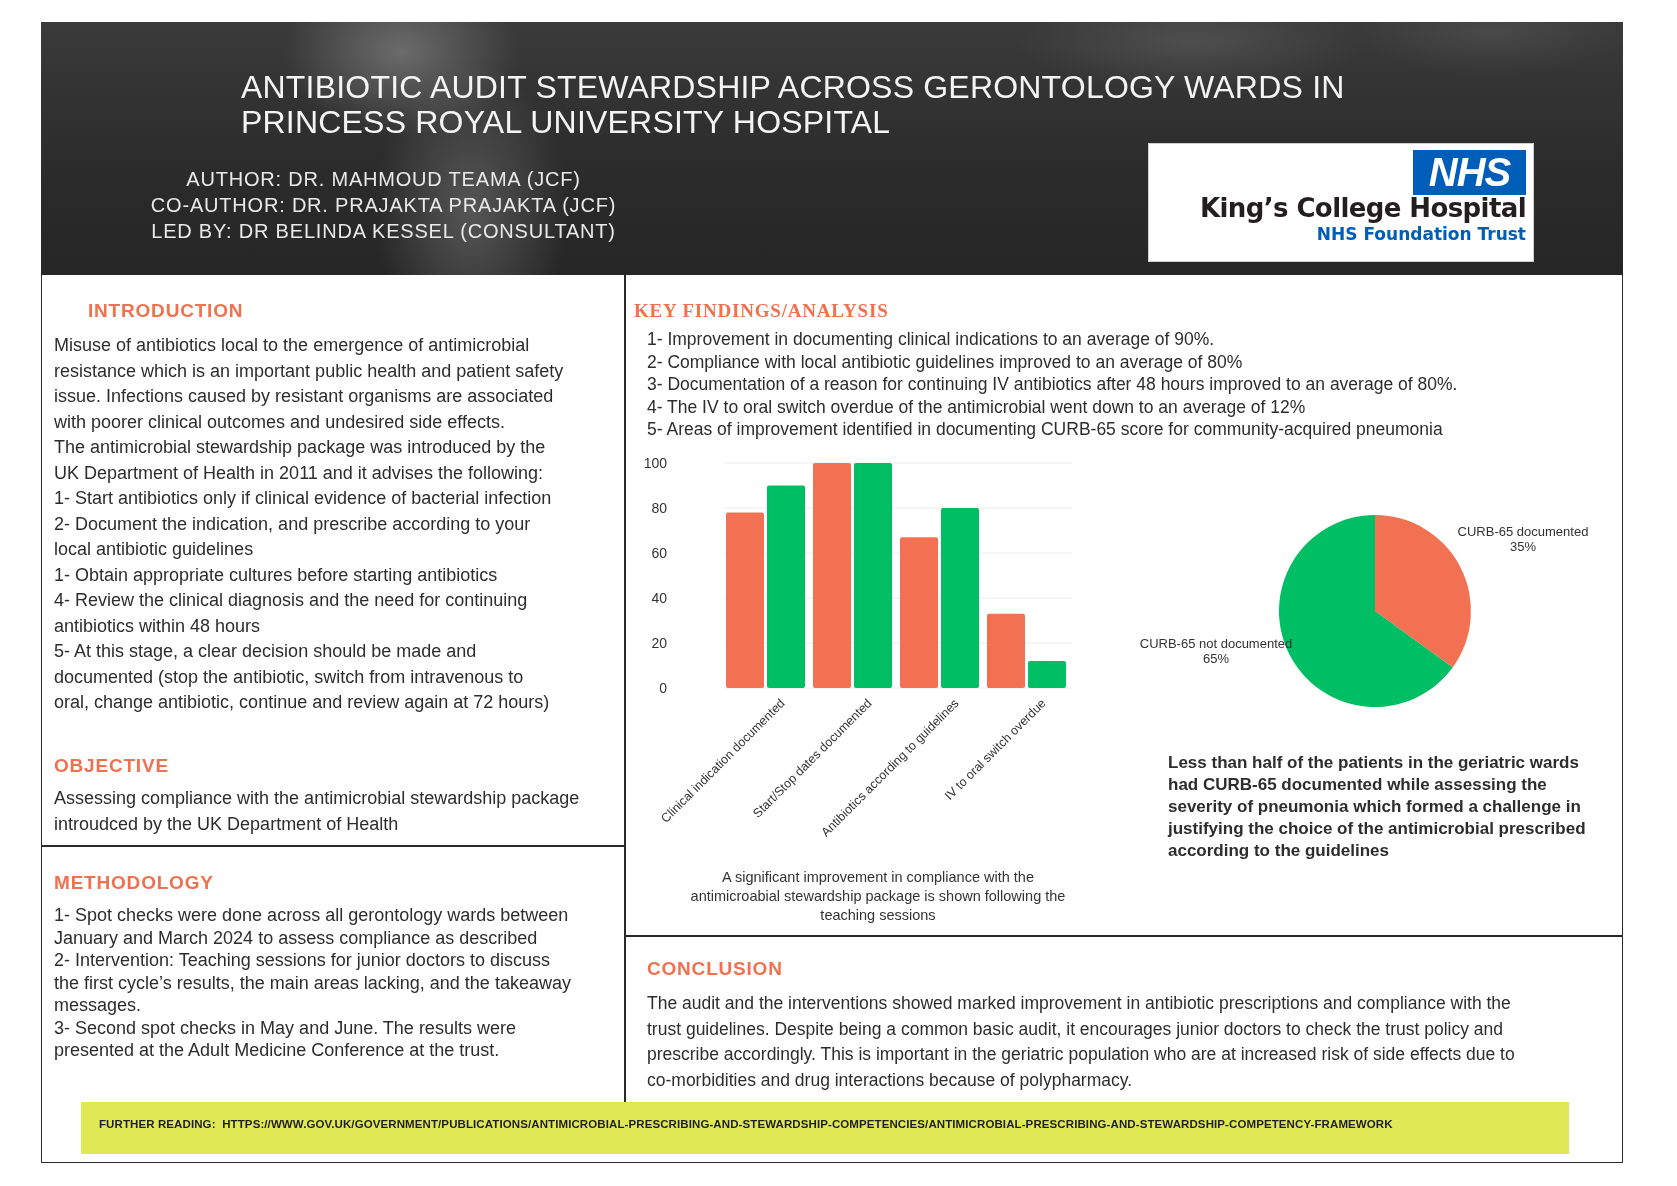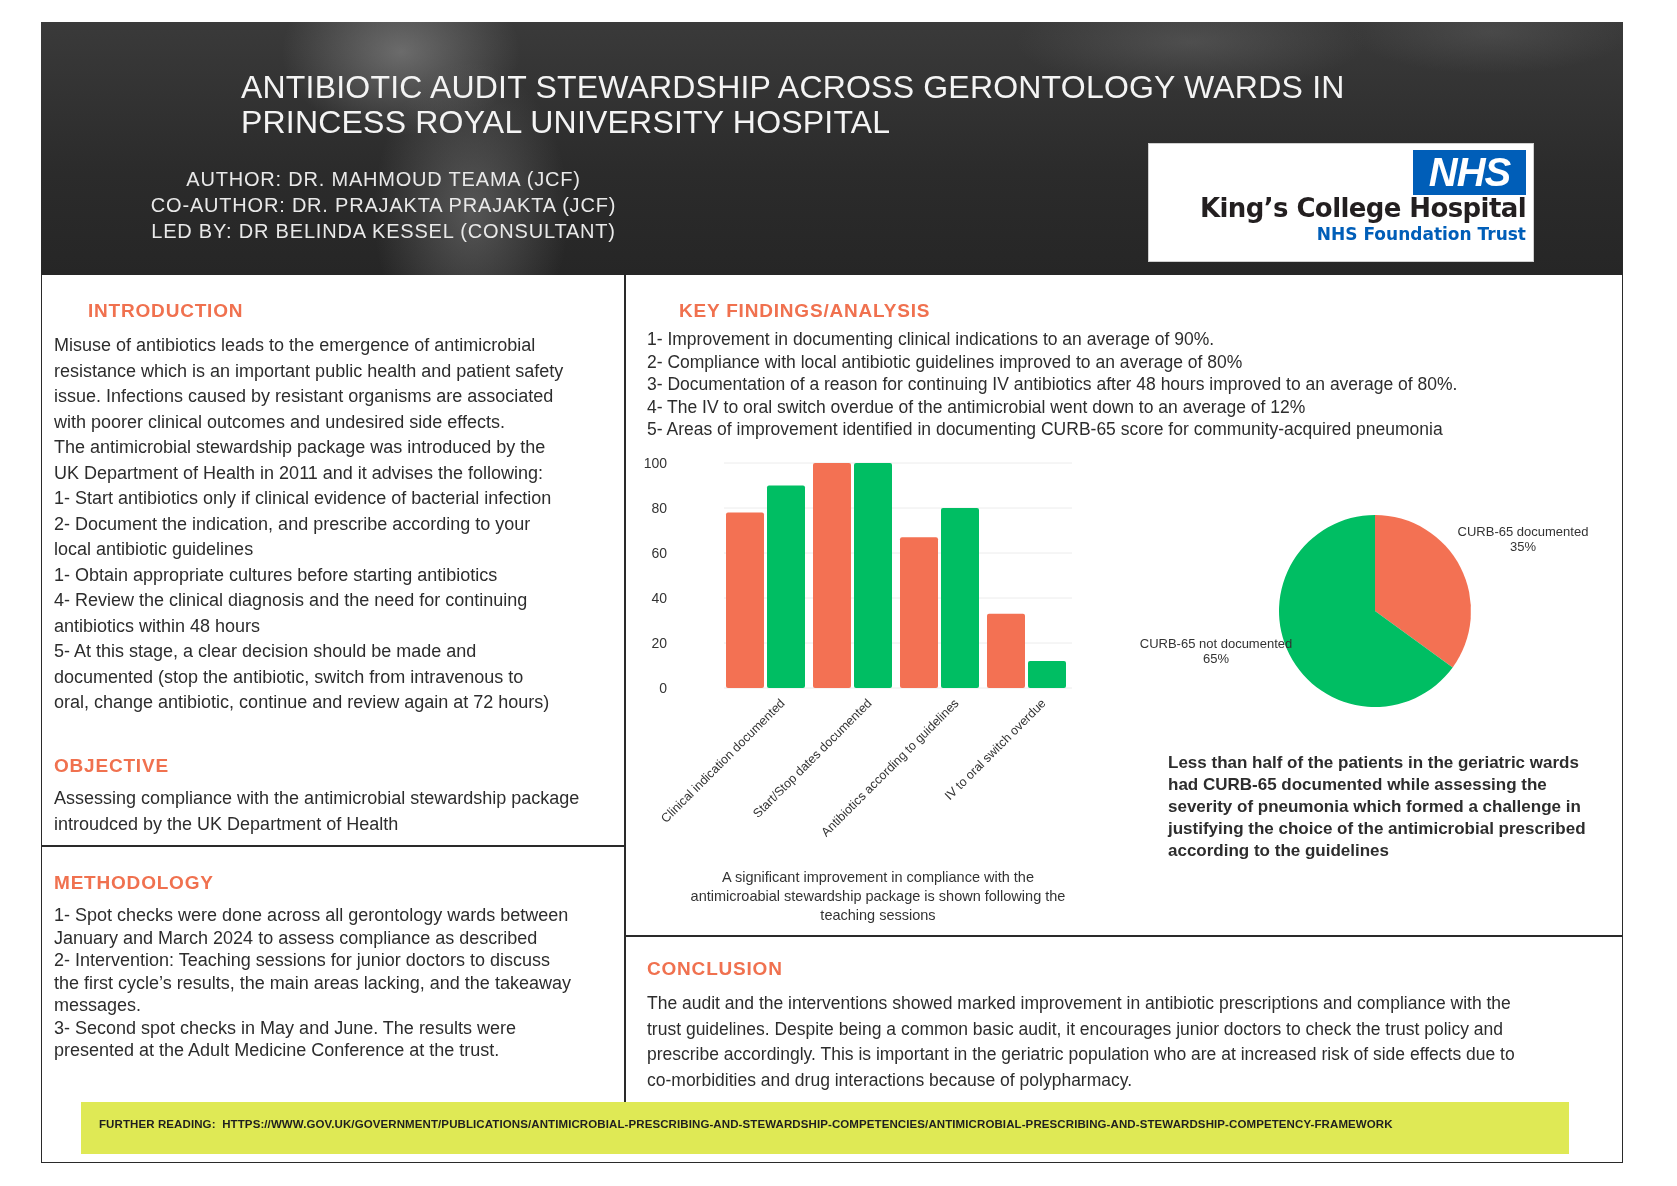--- a/index.html
+++ b/index.html
@@ -74,21 +74,21 @@
     <div class="logo-trust">NHS Foundation Trust</div>
   </div>
 </div>
 
 <div class="vdiv"></div>
 <div class="hdiv-left"></div>
 <div class="hdiv-right"></div>
 
 <div class="section-title" style="left:48px; top:300px;margin-left:40px;">INTRODUCTION</div>
 <div class="body-text" id="intro-body" style="left:54px; top:333px; width:565px;">
-    <div>Misuse of antibiotics leads to the emergence of antimicrobial</div>
+    <div>Misuse of antibiotics local to the emergence of antimicrobial</div>
     <div>resistance which is an important public health and patient safety</div>
     <div>issue. Infections caused by resistant organisms are associated</div>
     <div>with poorer clinical outcomes and undesired side effects.</div>
     <div>The antimicrobial stewardship package was introduced by the</div>
     <div>UK Department of Health in 2011 and it advises the following:</div>
     <div>1- Start antibiotics only if clinical evidence of bacterial infection</div>
     <div>2- Document the indication, and prescribe according to your</div>
     <div>local antibiotic guidelines</div>
     <div>1- Obtain appropriate cultures before starting antibiotics</div>
     <div>4- Review the clinical diagnosis and the need for continuing</div>
@@ -108,21 +108,21 @@
 <div class="body-text" id="method-body" style="left:54px; top:904px; width:565px; line-height:22.5px;">
     <div>1- Spot checks were done across all gerontology wards between</div>
     <div>January and March 2024 to assess compliance as described</div>
     <div>2- Intervention: Teaching sessions for junior doctors to discuss</div>
     <div>the first cycle’s results, the main areas lacking, and the takeaway</div>
     <div>messages.</div>
     <div>3- Second spot checks in May and June. The results were</div>
     <div>presented at the Adult Medicine Conference at the trust.</div>
   </div>
 
-<div class="section-title" style="left:679px; top:300px;">KEY FINDINGS/ANALYSIS</div>
+<div class="section-title" style="left:634px; top:300px;font-family:Liberation Serif, serif;">KEY FINDINGS/ANALYSIS</div>
 <div class="body-text" id="findings-body" style="left:647px; top:328px; width:970px; line-height:22.5px; font-size:17.5px;">
     <div>1- Improvement in documenting clinical indications to an average of 90%.</div>
     <div>2- Compliance with local antibiotic guidelines improved to an average of 80%</div>
     <div>3- Documentation of a reason for continuing IV antibiotics after 48 hours improved to an average of 80%.</div>
     <div>4- The IV to oral switch overdue of the antimicrobial went down to an average of 12%</div>
     <div>5- Areas of improvement identified in documenting CURB-65 score for community-acquired pneumonia</div>
   </div>
 
 <svg class="bar-chart" id="bar-chart" viewBox="0 0 480 420">
     <line x1="94" x2="442" y1="238" y2="238" stroke="#ececec" stroke-width="1"></line>

